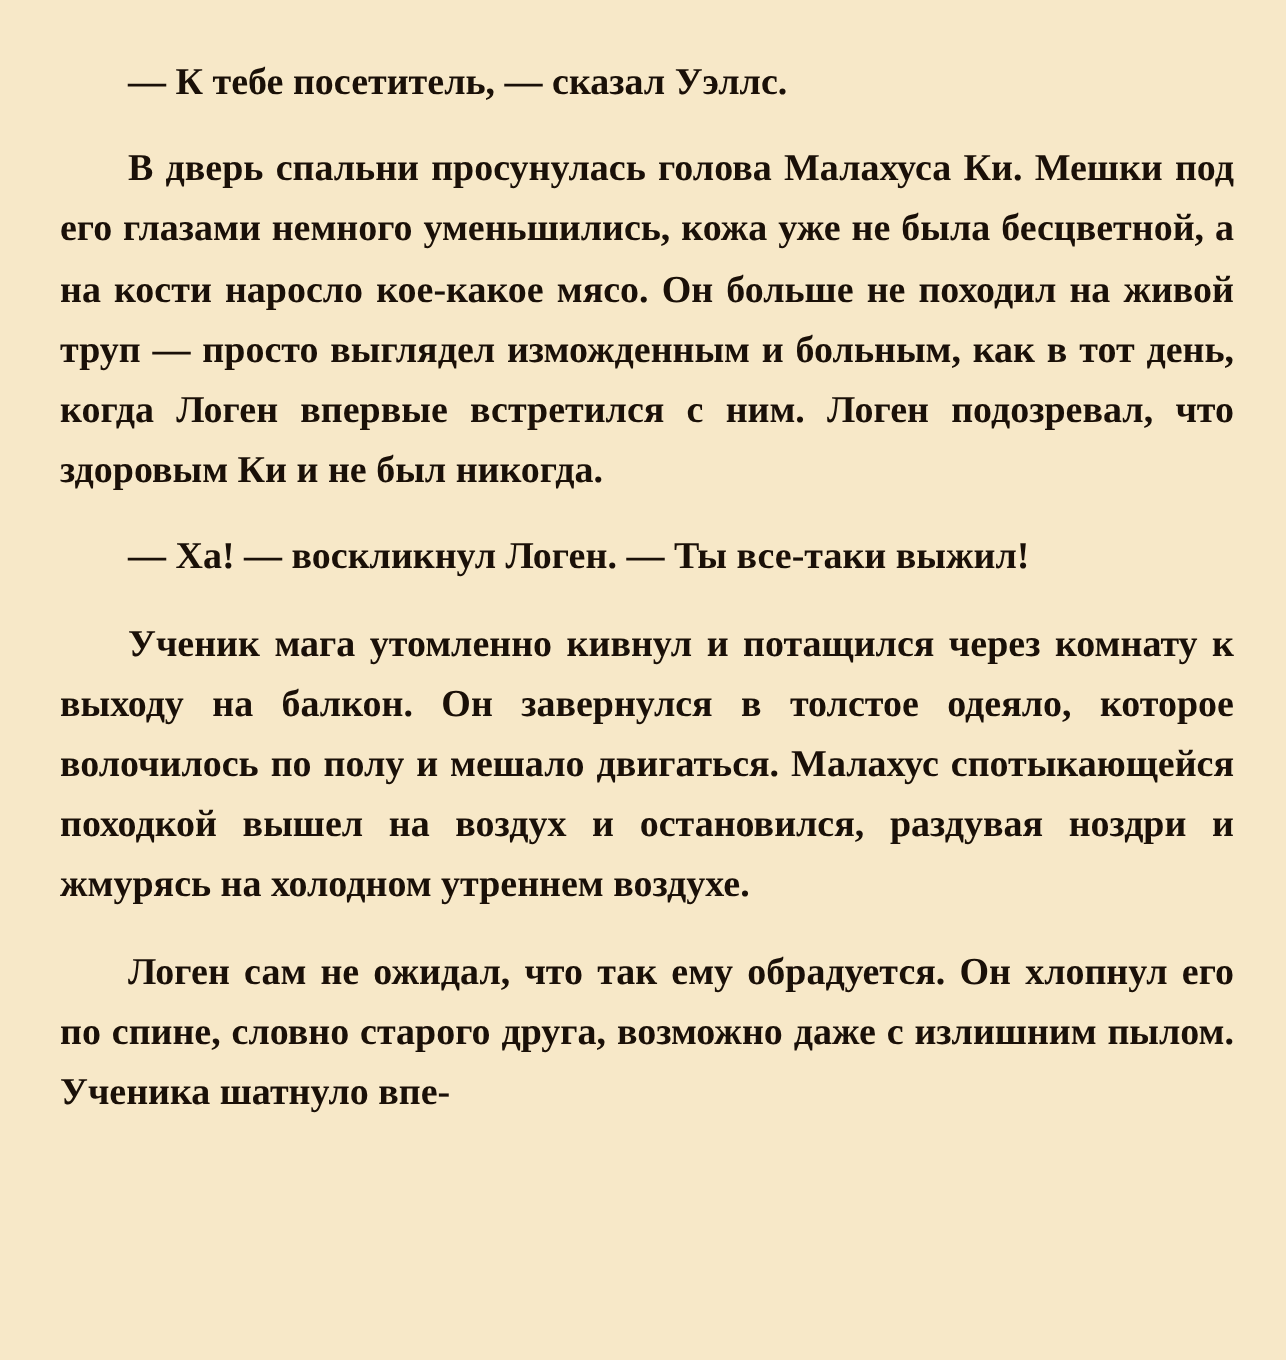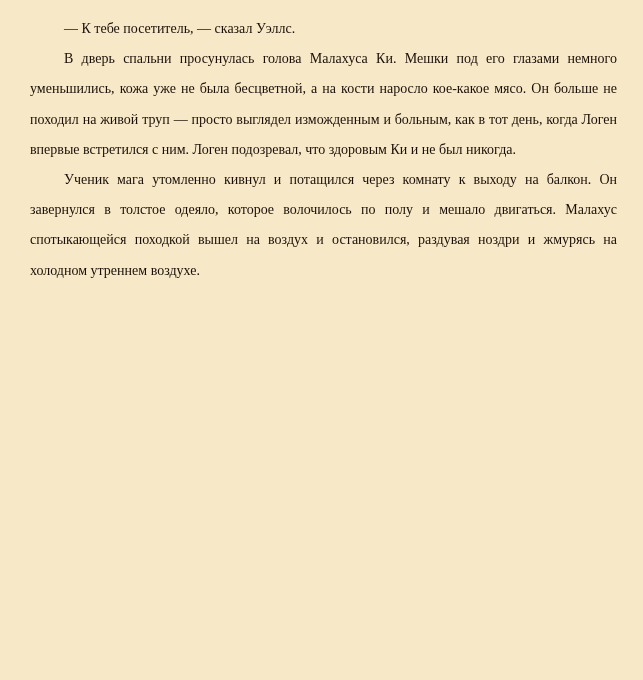--- a/index.html
+++ b/index.html
@@ -15,32 +15,35 @@
     overflow: hidden;
   }
   #page {
     width: 643px;
     height: 680px;
     box-sizing: border-box;
     padding: 14px 26px 0 30px;
     background: #f7e8c8;
   }
   .para {
-    margin: 0 0 0 0;
-    font-size: 14px;
+    margin: 13px 0 0 0;
+    font-size: 19px;
     line-height: 30.2px;
     text-align: justify;
     text-justify: inter-word;
     text-indent: 34px;
     hyphens: manual;
+    font-weight: bold;
   }
   .para.dash {
     text-indent: 34px;
   }
 </style>
 </head>
 <body>
 
 <div id="page">
   <p class="para dash">— К тебе посетитель, — сказал Уэллс.</p>
   <p class="para">В дверь спальни просунулась голова Малахуса Ки. Мешки под его глазами немного уменьшились, кожа уже не была бесцветной, а на кости наросло кое-какое мясо. Он больше не походил на живой труп — просто выглядел изможденным и больным, как в тот день, когда Логен впервые встретился с ним. Логен подозревал, что здоровым Ки и не был никогда.</p>
+  <p class="para dash">— Ха! — воскликнул Логен. — Ты все-таки выжил!</p>
   <p class="para">Ученик мага утомленно кивнул и потащился через комнату к выходу на балкон. Он завернулся в толстое одеяло, которое волочилось по полу и мешало двигаться. Малахус спотыкающейся походкой вышел на воздух и остановился, раздувая ноздри и жмурясь на холодном утреннем воздухе.</p>
+  <p class="para">Логен сам не ожидал, что так ему обрадуется. Он хлопнул его по спине, словно старого друга, возможно даже с излишним пылом. Ученика шатнуло впе-</p>
 </div>
 
 </body></html>

